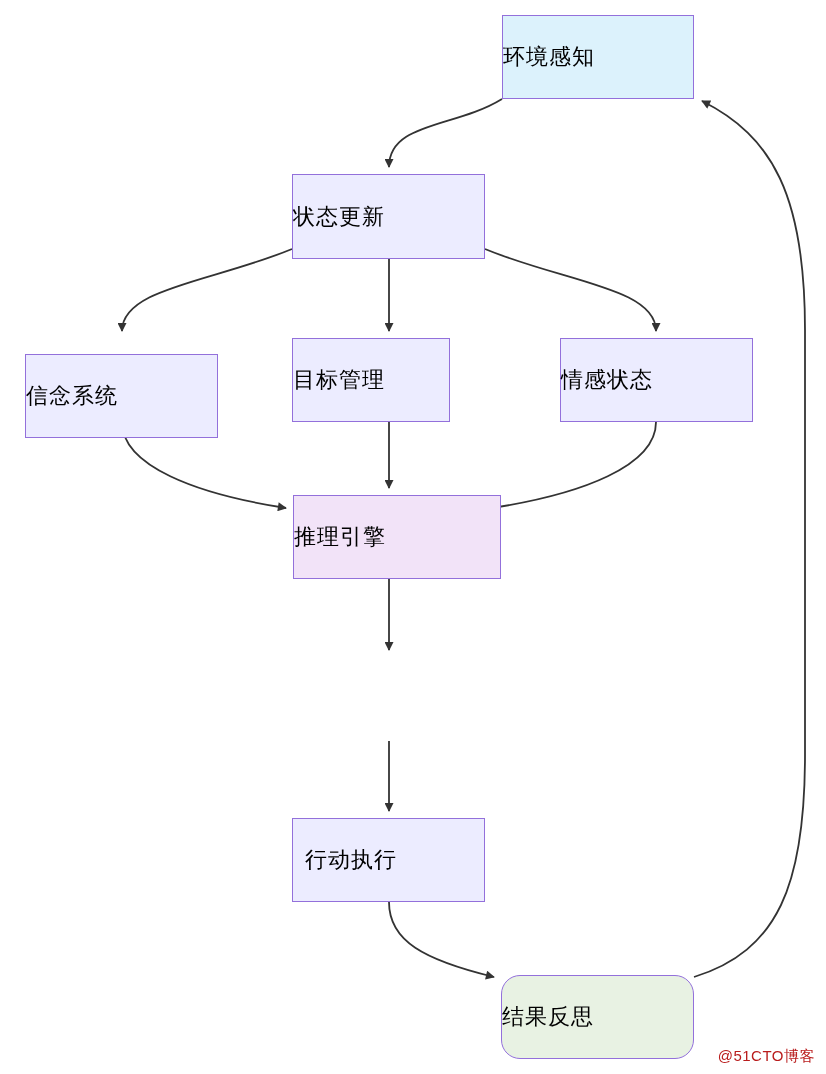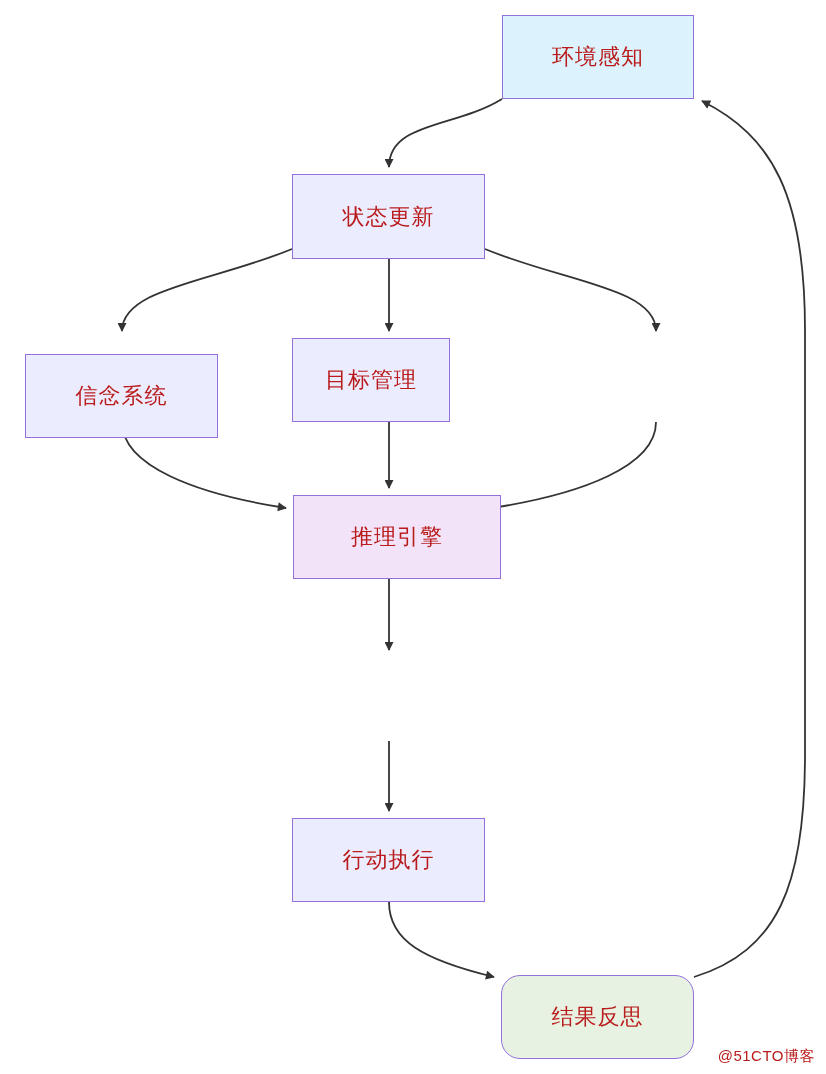--- a/index.html
+++ b/index.html
@@ -22,24 +22,23 @@
     width: 826px;
     height: 1074px;
   }
   .node {
     position: absolute;
     box-sizing: border-box;
     border: 1.6px solid #9370db;
     background: #ececff;
     display: flex;
     align-items: center;
-    justify-content: center;
     font-size: 22px;
     letter-spacing: 1px;
-    color: #b91c1c;
+    color: #000000;
   }
   .node span {
     white-space: nowrap;
   }
   .watermark {
     position: absolute;
     right: 11px;
     bottom: 8px;
     font-size: 15px;
     color: #b91c1c;
@@ -81,27 +80,30 @@
   </div>
 
   <div class="node" style="left: 25px; top: 338px; width: 193px; height: 84px; background: rgb(236, 236, 255); border-color: rgb(147, 112, 219); margin-top: 16px;">
     <span>信念系统</span>
   </div>
 
   <div class="node" style="left: 292px; top: 338px; width: 158px; height: 84px; background: rgb(236, 236, 255); border-color: rgb(147, 112, 219);">
     <span>目标管理</span>
   </div>
 
+  <div class="node" style="left: 560px; top: 338px; width: 193px; height: 84px; background: rgb(236, 236, 255); border-color: rgb(147, 112, 219);">
+    <span>情感状态</span>
+  </div>
 
   <div class="node" style="left: 293px; top: 495px; width: 208px; height: 84px; background: rgb(242, 227, 248); border-color: rgb(147, 112, 219);">
     <span>推理引擎</span>
   </div>
 
 
-  <div class="node" style="left: 292px; top: 818px; width: 193px; height: 84px; background: rgb(236, 236, 255); border-color: rgb(147, 112, 219);">
+  <div class="node" style="left: 292px; top: 818px; width: 193px; height: 84px; background: rgb(236, 236, 255); border-color: rgb(147, 112, 219); padding-left: 12px;">
     <span>行动执行</span>
   </div>
 
   <div class="node" style="left: 501px; top: 975px; width: 193px; height: 84px; background: rgb(232, 242, 227); border-color: rgb(147, 112, 219); border-radius: 19px;">
     <span>结果反思</span>
   </div>
 
   <div class="watermark">@51CTO博客</div>
 
 </div>

